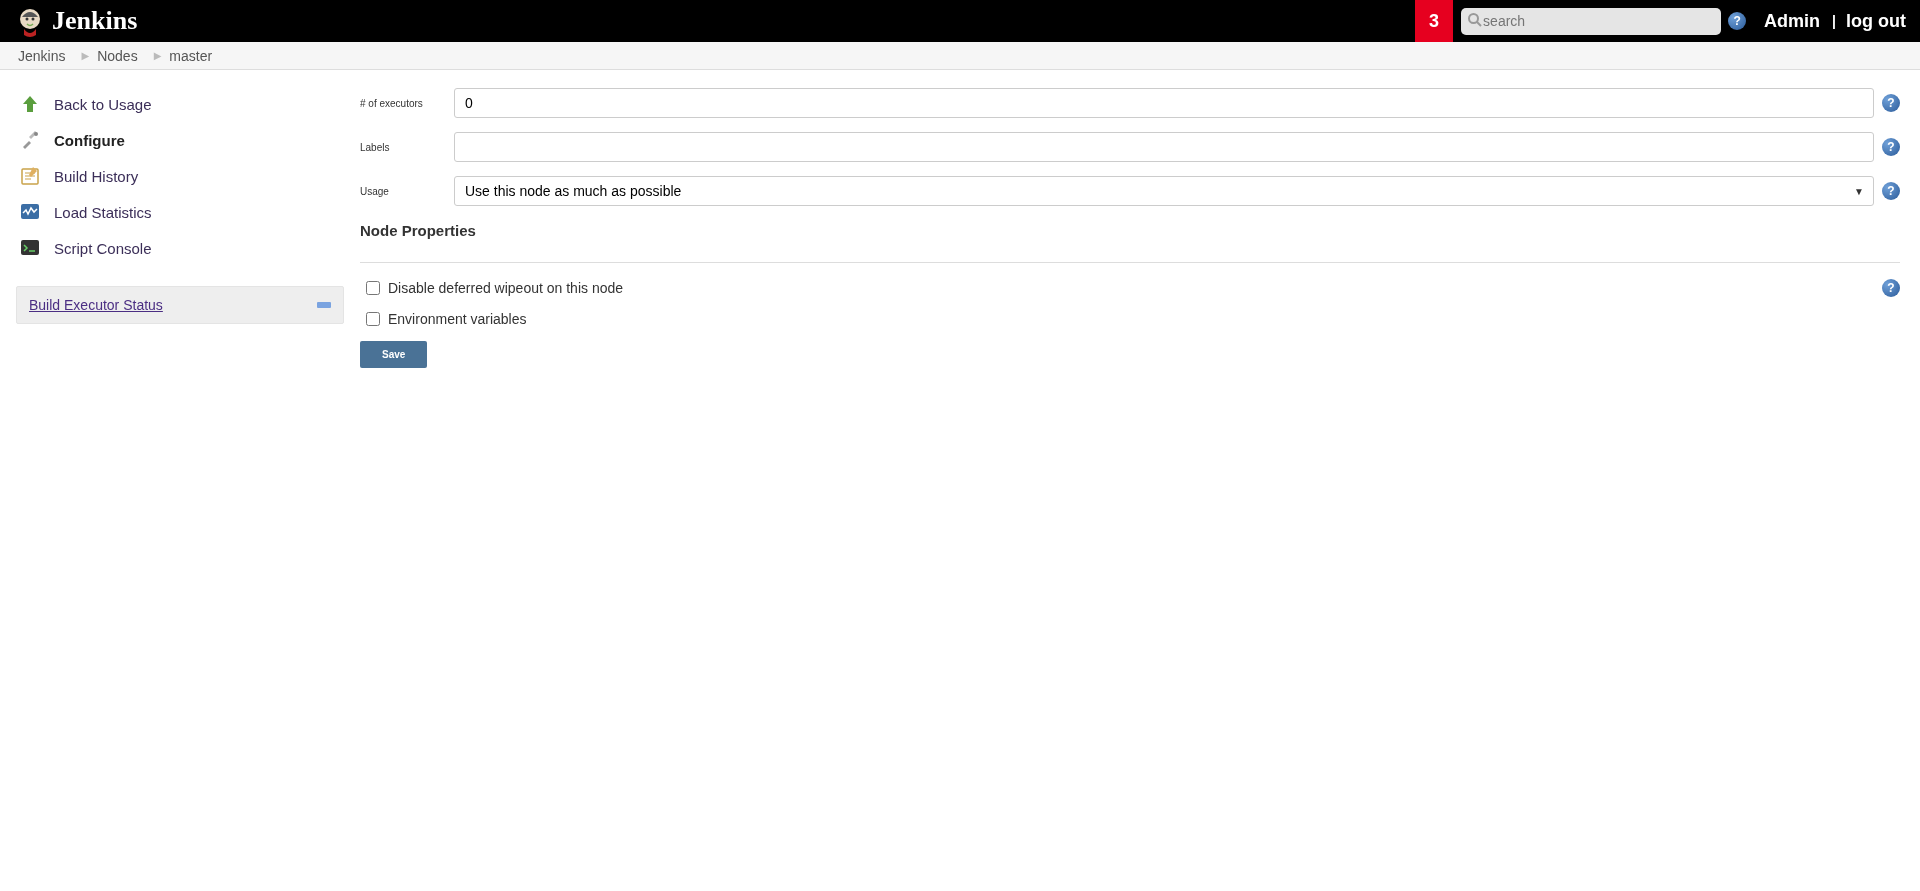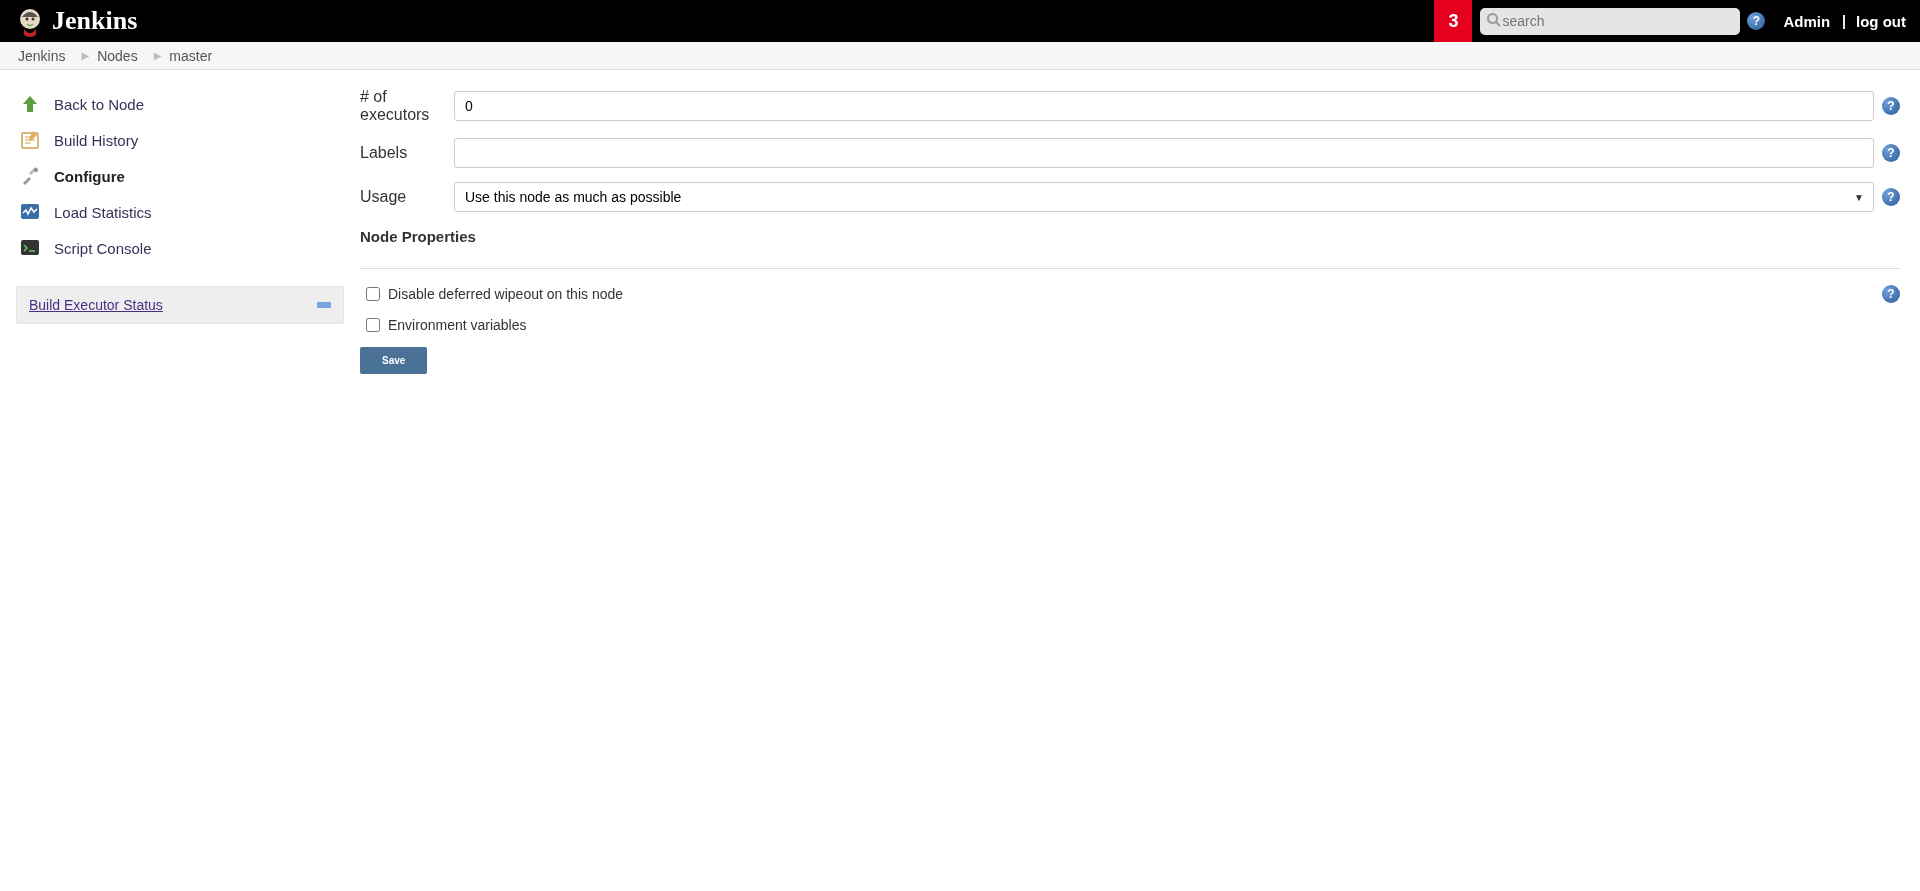--- a/index.html
+++ b/index.html
@@ -8,21 +8,21 @@
 
 .header { background: #000; height: 42px; display: flex; align-items: center; color: #fff; }
 .logo-wrap { display: flex; align-items: center; padding-left: 14px; gap: 6px; }
 .jenkins-head { width: 32px; height: 32px; }
 .logo-text { font-family: Georgia, serif; font-weight: bold; font-size: 26px; color: #fff; }
 .header-spacer { flex: 1; }
 .notif-badge { background: #e6001f; color: #fff; width: 38px; height: 42px; display: flex; align-items: center; justify-content: center; font-weight: bold; font-size: 18px; }
 .searchbox { margin-left: 8px; display: flex; align-items: center; background: #e5e5e5; border-radius: 5px; height: 27px; width: 260px; padding: 0 6px; }
 .searchbox input { border: none; outline: none; flex: 1; font-size: 14px; color: #777; background: transparent; }
 .help-circle { width: 18px; height: 18px; border-radius: 50%; background: radial-gradient(circle at 30% 30%, #6fa0d8, #2a5a99); display: inline-flex; align-items: center; justify-content: center; color: #fff; font-size: 12px; font-weight: bold; margin-left: 7px; cursor: pointer; }
-.header-link { color: #fff; font-weight: bold; font-size: 15px; margin-left: 18px; text-decoration: none; }
+.header-link { color: #fff; font-weight: bold; font-size: 18px; margin-left: 18px; text-decoration: none; }
 .header-link.last { margin-right: 14px; margin-left: 10px; }
 .pipe { margin-left: 12px; color: #fff; font-weight: bold; }
 
 
 .breadcrumb { background: #f6f6f6; border-bottom: 1px solid #ddd; height: 28px; display: flex; align-items: center; padding-left: 18px; font-size: 14px; color: #555; }
 .breadcrumb a { color: #555; text-decoration: none; margin-right: 8px; }
 .bc-sep { color: #bbb; margin: 0 8px; font-size: 10px; }
 
 
 .page { display: flex; }
@@ -35,21 +35,21 @@
 .task-label { font-size: 15px; color: #3b2e58; }
 .task-icon { width: 24px; height: 24px; display: inline-flex; align-items: center; justify-content: center; }
 
 
 .exec-box { margin-top: 20px; background: #eee; border: 1px solid #e4e4e4; border-radius: 2px; padding: 10px 12px; display: flex; align-items: center; justify-content: space-between; }
 .exec-title { color: #4b2e83; font-weight: normal; text-decoration: underline; font-size: 14px; }
 .collapse-icon { width: 14px; height: 6px; background: #7aa3e0; border-radius: 1px; }
 
 
 .form-row { display: flex; align-items: center; margin-bottom: 14px; }
-.form-label { width: 94px; font-size: 16px; color: #333; text-align: left; }
+.form-label { width: 94px; font-size: 10px; color: #333; text-align: left; }
 .form-control-wrap { flex: 1; display: flex; align-items: center; }
 .form-input, .form-select { flex: 1; height: 30px; border: 1px solid #ccc; border-radius: 3px; padding: 0 10px; font-size: 14px; background: #fff; }
 .form-select { appearance: none; -webkit-appearance: none; padding-right: 26px; position: relative; }
 .select-wrap { position: relative; flex: 1; display: flex; }
 .select-caret { position: absolute; right: 10px; top: 50%; transform: translateY(-50%); pointer-events: none; font-size: 10px; color: #333; }
 .help-side { margin-left: 8px; }
 
 .section-title { font-weight: bold; font-size: 15px; margin-top: 16px; margin-bottom: 23px; }
 .section-rule { border: none; border-top: 1px solid #ddd; margin-bottom: 12px; }
 .check-row { display: flex; align-items: center; gap: 8px; padding: 4px 0 10px 6px; font-size: 14px; }
@@ -103,43 +103,43 @@
 
 <div class="page">
 
   <div class="side">
     <div class="task">
       <span class="task-icon">
         <svg width="22" height="22" viewBox="0 0 22 22">
             <path d="M11 3 L18 11 L14 11 L14 19 L8 19 L8 11 L4 11 Z" fill="#5a9e3e"></path>
           </svg>
       </span>
-      <span class="task-label">Back to Node</span>
+      <span class="task-label">Back to Usage</span>
+    </div>
+    <div class="task active">
+      <span class="task-icon">
+        <svg width="22" height="22" viewBox="0 0 22 22">
+            <path d="M4 18 L10 12 L12 14 L6 20 Z" fill="#999"></path>
+            <path d="M18 4 L12 10 L10 8 L16 2 Z" fill="#bbb"></path>
+            <circle cx="17" cy="5" r="2" fill="#888"></circle>
+          </svg>
+      </span>
+      <span class="task-label">Configure</span>
     </div>
     <div class="task">
       <span class="task-icon">
         <svg width="22" height="22" viewBox="0 0 22 22">
             <rect x="3" y="4" width="16" height="15" rx="1" fill="#fff" stroke="#c9a24a" stroke-width="1.5"></rect>
             <line x1="6" y1="8" x2="16" y2="8" stroke="#c9a24a"></line>
             <line x1="6" y1="11" x2="16" y2="11" stroke="#c9a24a"></line>
             <line x1="6" y1="14" x2="12" y2="14" stroke="#c9a24a"></line>
             <path d="M14 2 L18 6 L12 12 L10 10 Z" fill="#e0b060"></path>
           </svg>
       </span>
       <span class="task-label">Build History</span>
-    </div>
-    <div class="task active">
-      <span class="task-icon">
-        <svg width="22" height="22" viewBox="0 0 22 22">
-            <path d="M4 18 L10 12 L12 14 L6 20 Z" fill="#999"></path>
-            <path d="M18 4 L12 10 L10 8 L16 2 Z" fill="#bbb"></path>
-            <circle cx="17" cy="5" r="2" fill="#888"></circle>
-          </svg>
-      </span>
-      <span class="task-label">Configure</span>
     </div>
     <div class="task">
       <span class="task-icon">
         <svg width="22" height="22" viewBox="0 0 22 22">
             <rect x="2" y="3" width="18" height="15" rx="2" fill="#3b6ea5"></rect>
             <polyline points="4,12 7,9 9,13 12,7 15,11 18,8" fill="none" stroke="#fff" stroke-width="1.5"></polyline>
           </svg>
       </span>
       <span class="task-label">Load Statistics</span>
     </div>

